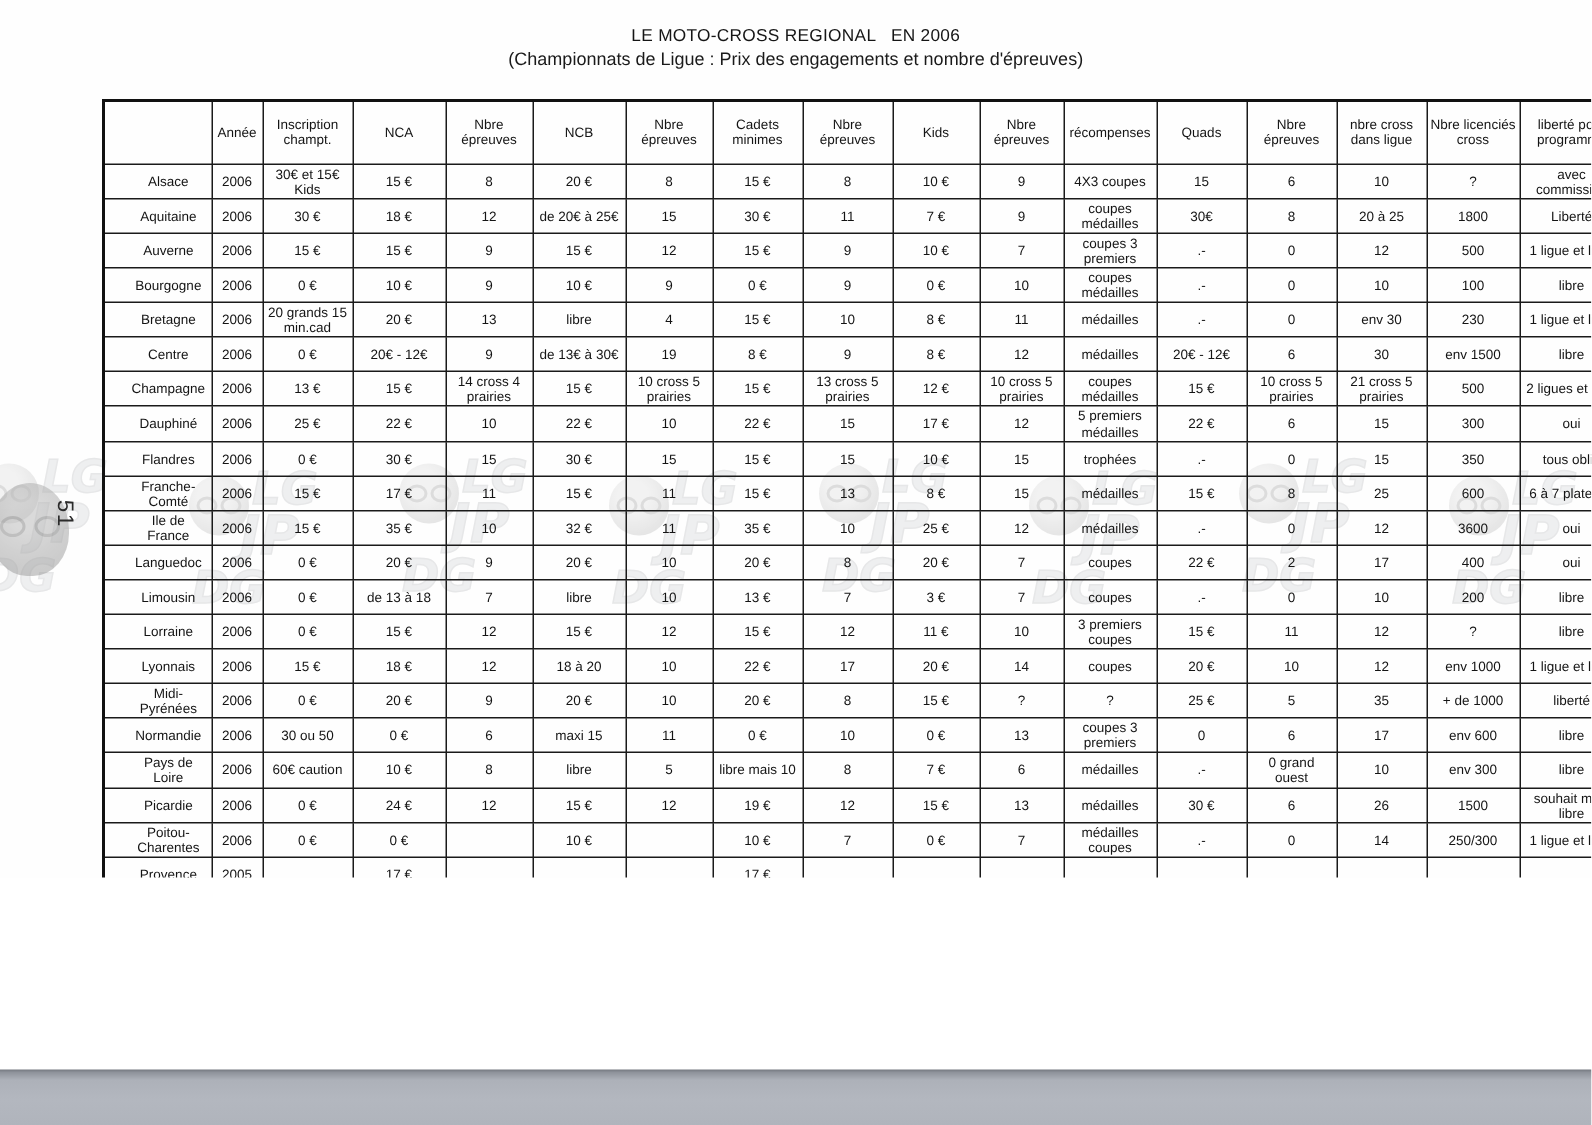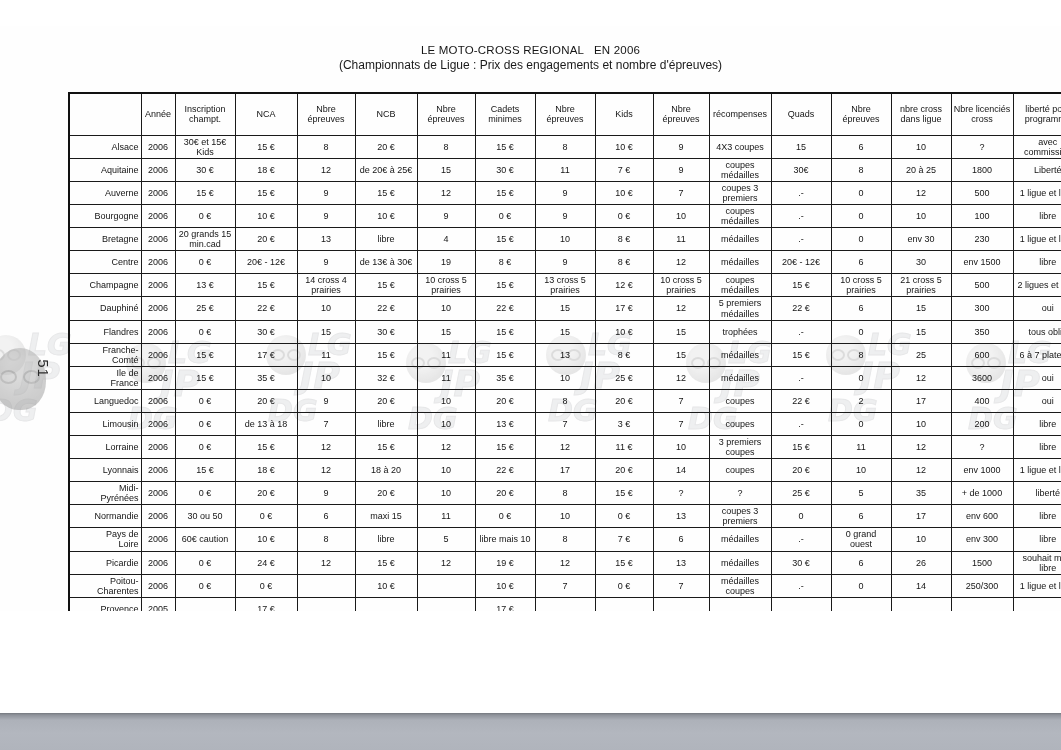--- a/index.html
+++ b/index.html
@@ -9,21 +9,20 @@
     background: #ffffff;
     position: relative;
     overflow: hidden;
     color: #1c1c1c;
   }
   .page {
     position: absolute; top: 0; left: 0;
     width: 1061px; height: 585px;
     background: #fefefe;
     overflow: hidden;
-    margin-top: 26px;
   }
   .titleblock {
     position: absolute; top: 18px; left: 0; width: 1061px;
     text-align: center; z-index: 3;
   }
   .doc-title {
     font-size: 11.5px; color: #151515; letter-spacing: 0.2px;
     white-space: pre; font-weight: normal;
   }
   .doc-subtitle {
@@ -89,21 +88,21 @@
     font-weight: normal;
     text-align: center; vertical-align: middle;
     padding: 1px 2px;
     overflow: hidden;
     background: transparent;
     color: #141414;
   }
   table.moto { border: 2px solid #111; }
   table.moto thead th { height: 42px; font-size: 9px; }
   table.moto tbody td { height: 23px; }
-  table.moto tbody td.rowhead { text-align: right; padding-left: 16px; }
+  table.moto tbody td.rowhead { text-align: center; padding-left: 16px; }
   
   .footer-left {
     position: absolute; left: 128px; top: 652px;
     font-size: 10.5px; color: #1a1a1a; z-index: 3;
   }
   .footer-right {
     position: absolute; right: 40px; top: 648px;
     font-size: 10.5px; color: #1a1a1a; z-index: 3;
   }
   

